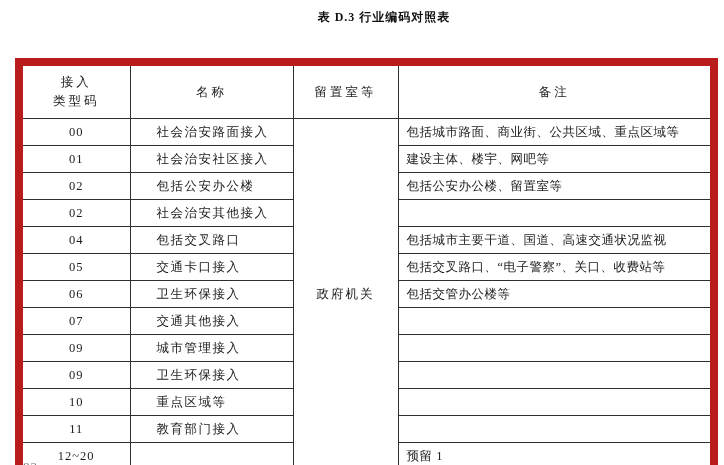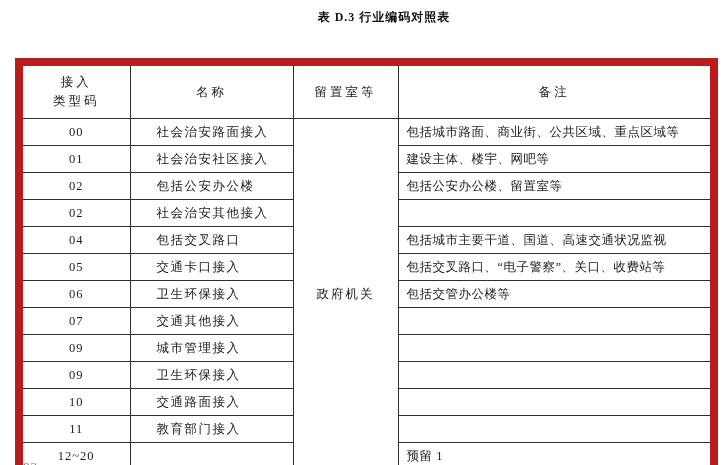--- a/index.html
+++ b/index.html
@@ -152,21 +152,21 @@
     <td class="name">城市管理接入</td>
     <td class="remark"></td>
   </tr>
       <tr>
     <td class="code">09</td>
     <td class="name">卫生环保接入</td>
     <td class="remark"></td>
   </tr>
       <tr>
     <td class="code">10</td>
-    <td class="name">交通路面接入</td>
+    <td class="name">重点区域等</td>
     <td class="remark"></td>
   </tr>
       <tr>
     <td class="code">11</td>
     <td class="name">教育部门接入</td>
     <td class="remark"></td>
   </tr>
       <tr>
     <td class="code">12~20</td>
     <td class="name"></td>

